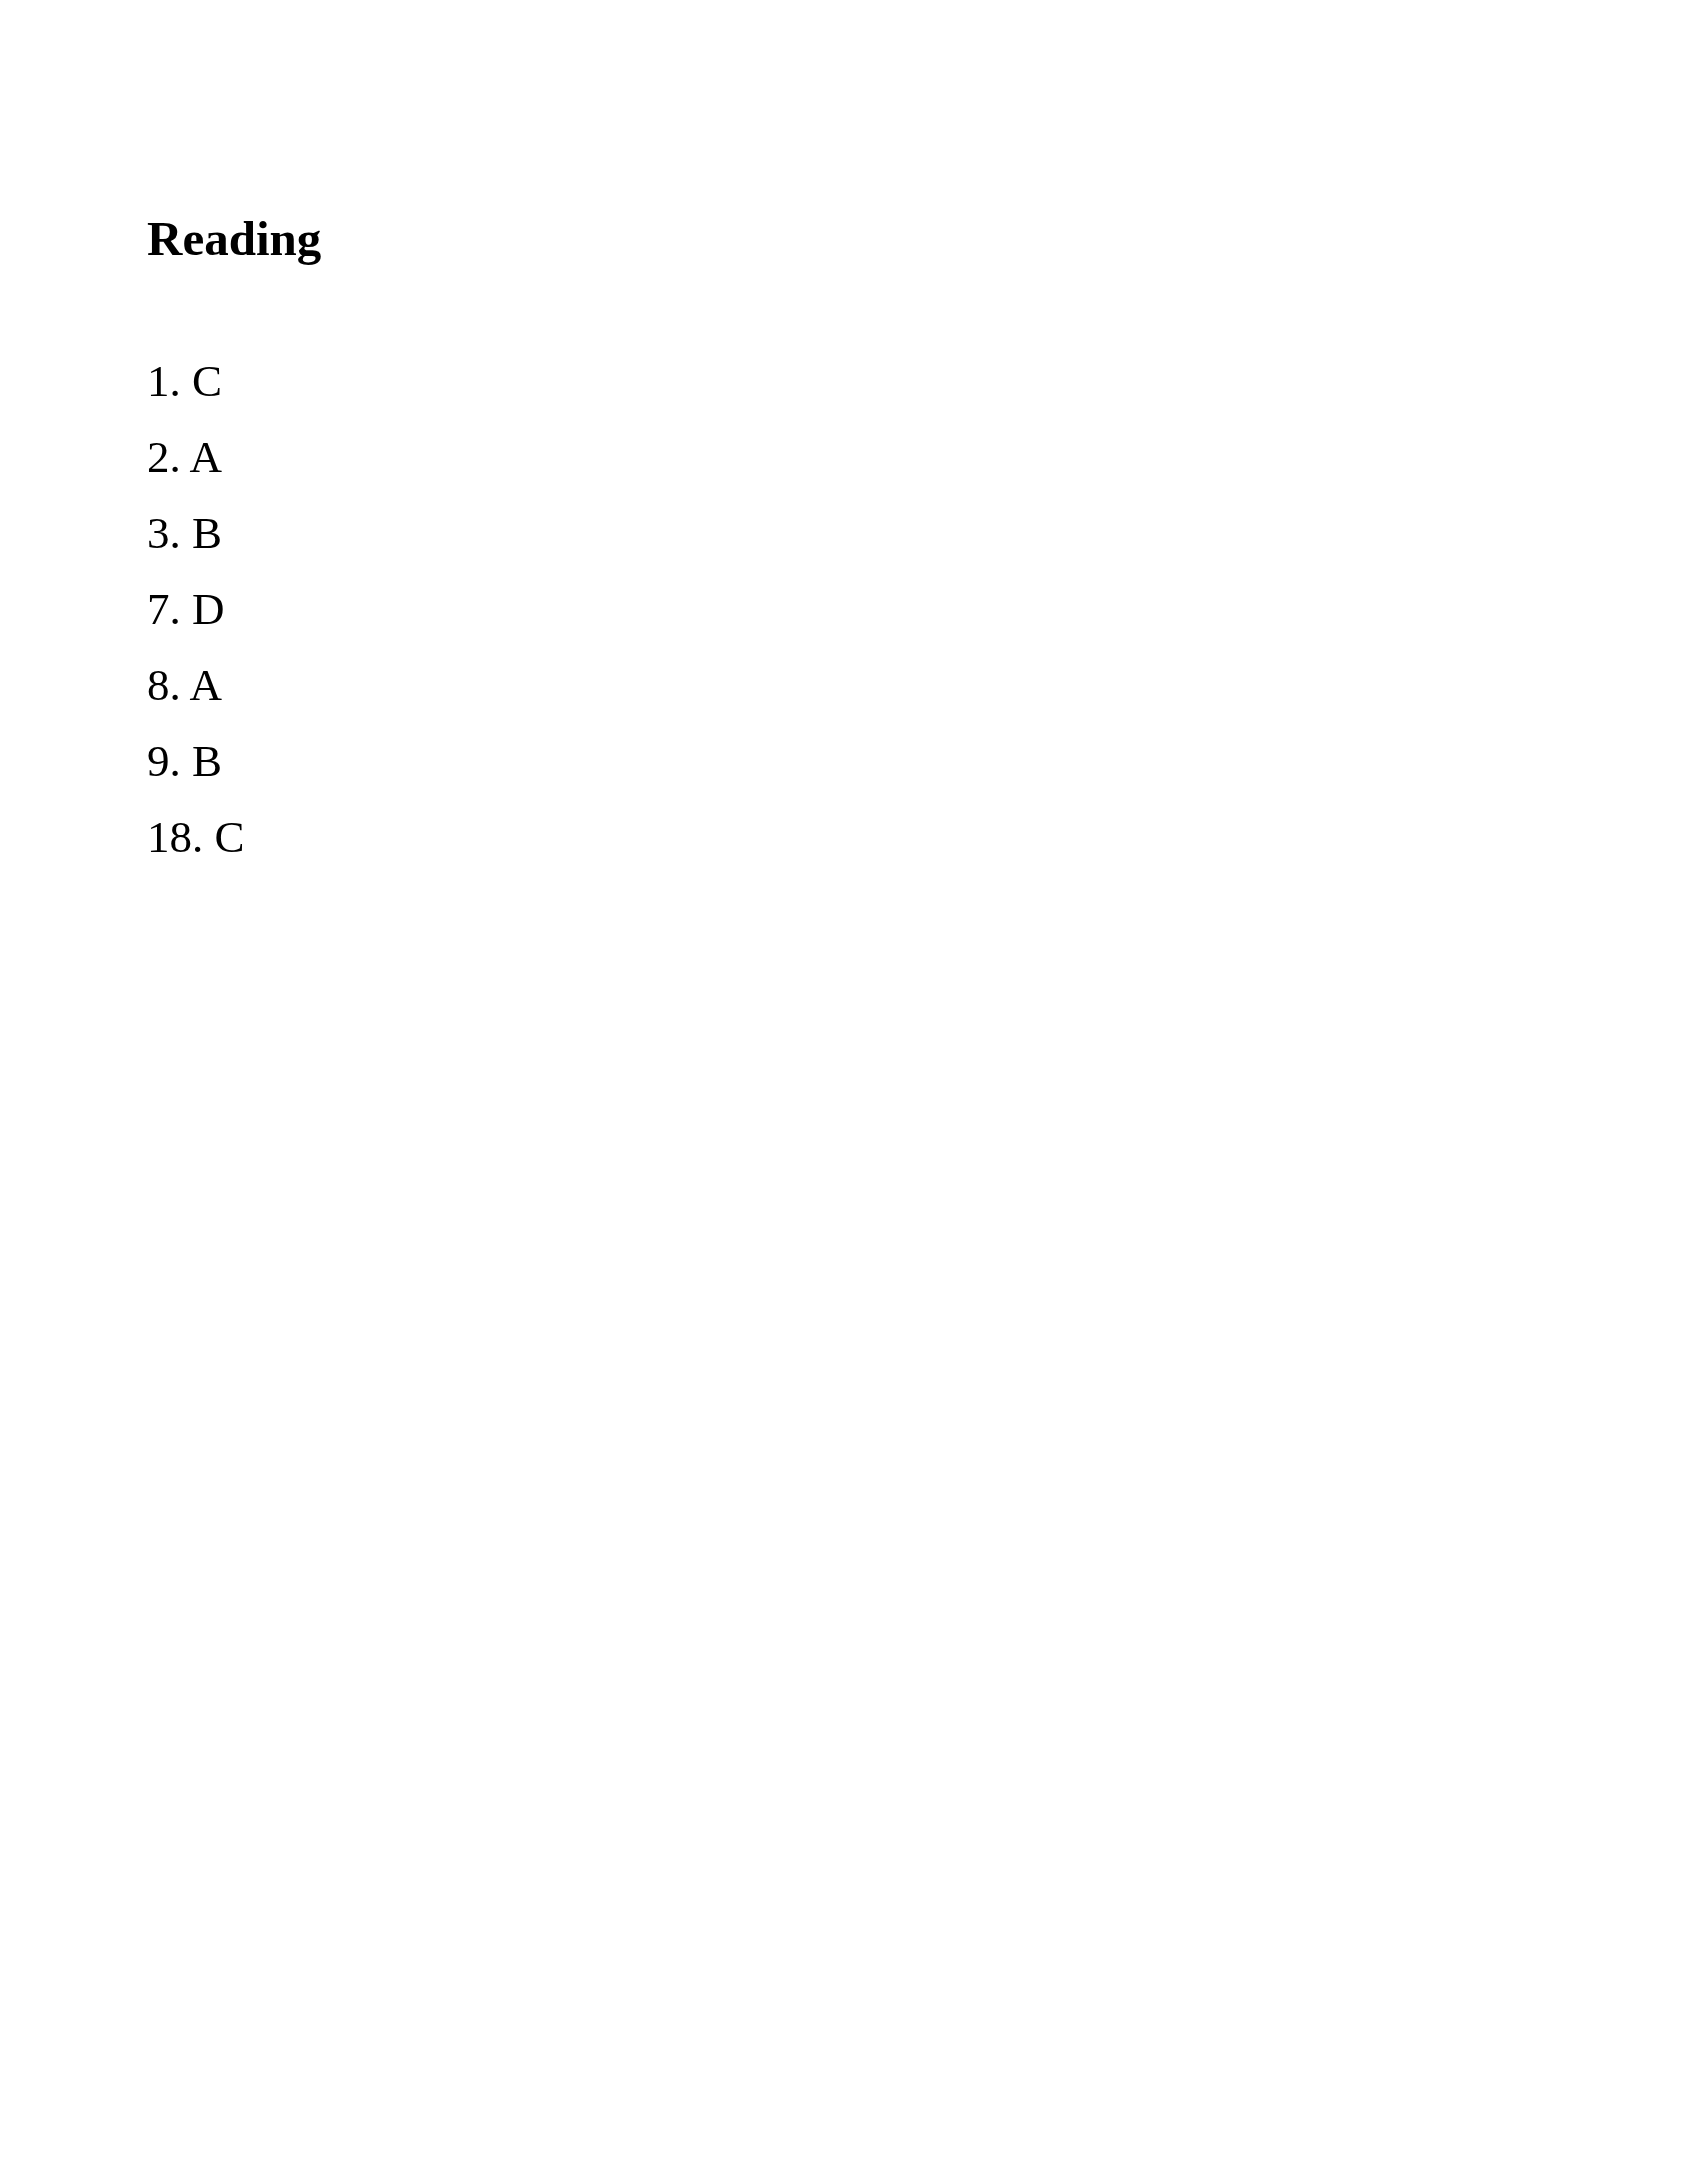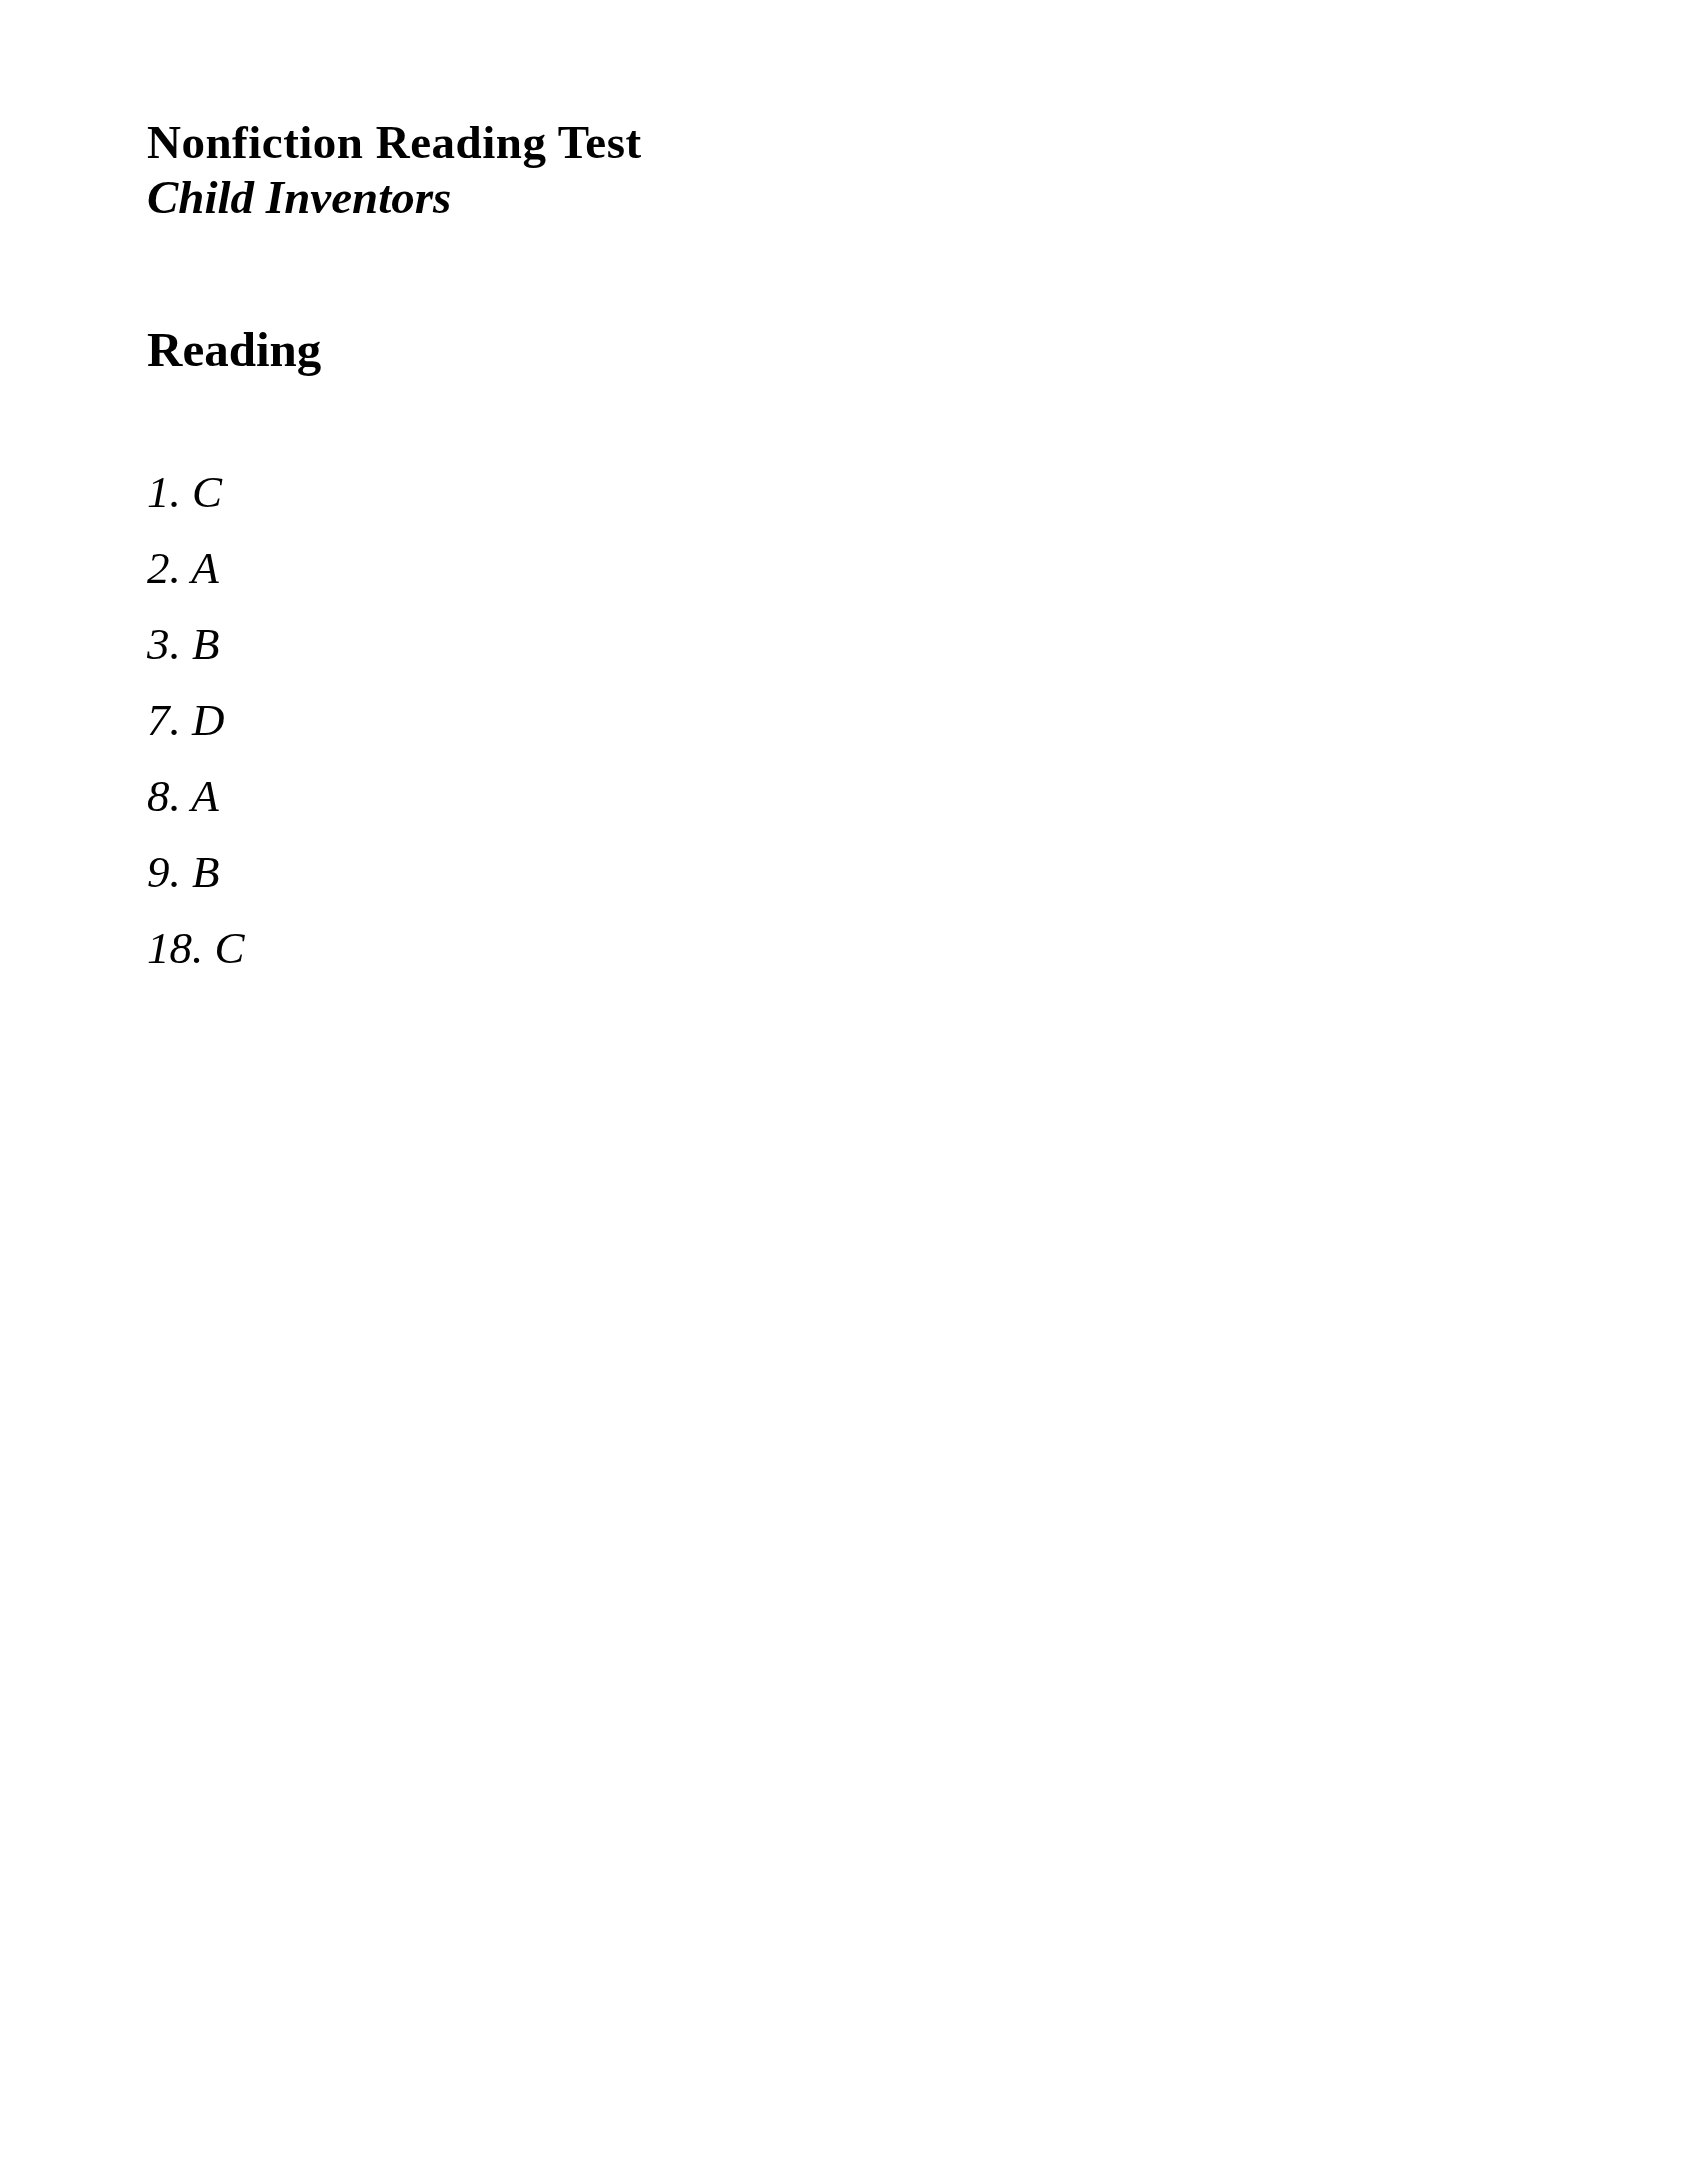--- a/index.html
+++ b/index.html
@@ -42,37 +42,32 @@
   .answers-heading {
     font-size: 49px;
     font-weight: bold;
     margin: 97px 0 0 0;
     line-height: 1.1;
   }
   .answers-list {
     list-style: none;
     margin: 77px 0 0 0;
     padding: 0;
-    font-style: italic;
   }
   .answer-item {
     font-size: 45px;
     line-height: 76px;
     white-space: pre;
   }
 </style>
 </head>
 <body>
 
 <div class="page">
 
-  <header>
-    <h1 class="doc-title">Nonfiction Reading Test</h1>
-    <h2 class="doc-subtitle">Child Inventors</h2>
-  </header>
 
   <h3 class="answers-heading">Reading</h3>
 
   <ol class="answers-list">
     <li class="answer-item"><span>1.</span> <span>C</span></li>
     <li class="answer-item"><span>2.</span> <span>A</span></li>
     <li class="answer-item"><span>3.</span> <span>B</span></li>
     <li class="answer-item"><span>7.</span> <span>D</span></li>
     <li class="answer-item"><span>8.</span> <span>A</span></li>
     <li class="answer-item"><span>9.</span> <span>B</span></li>

